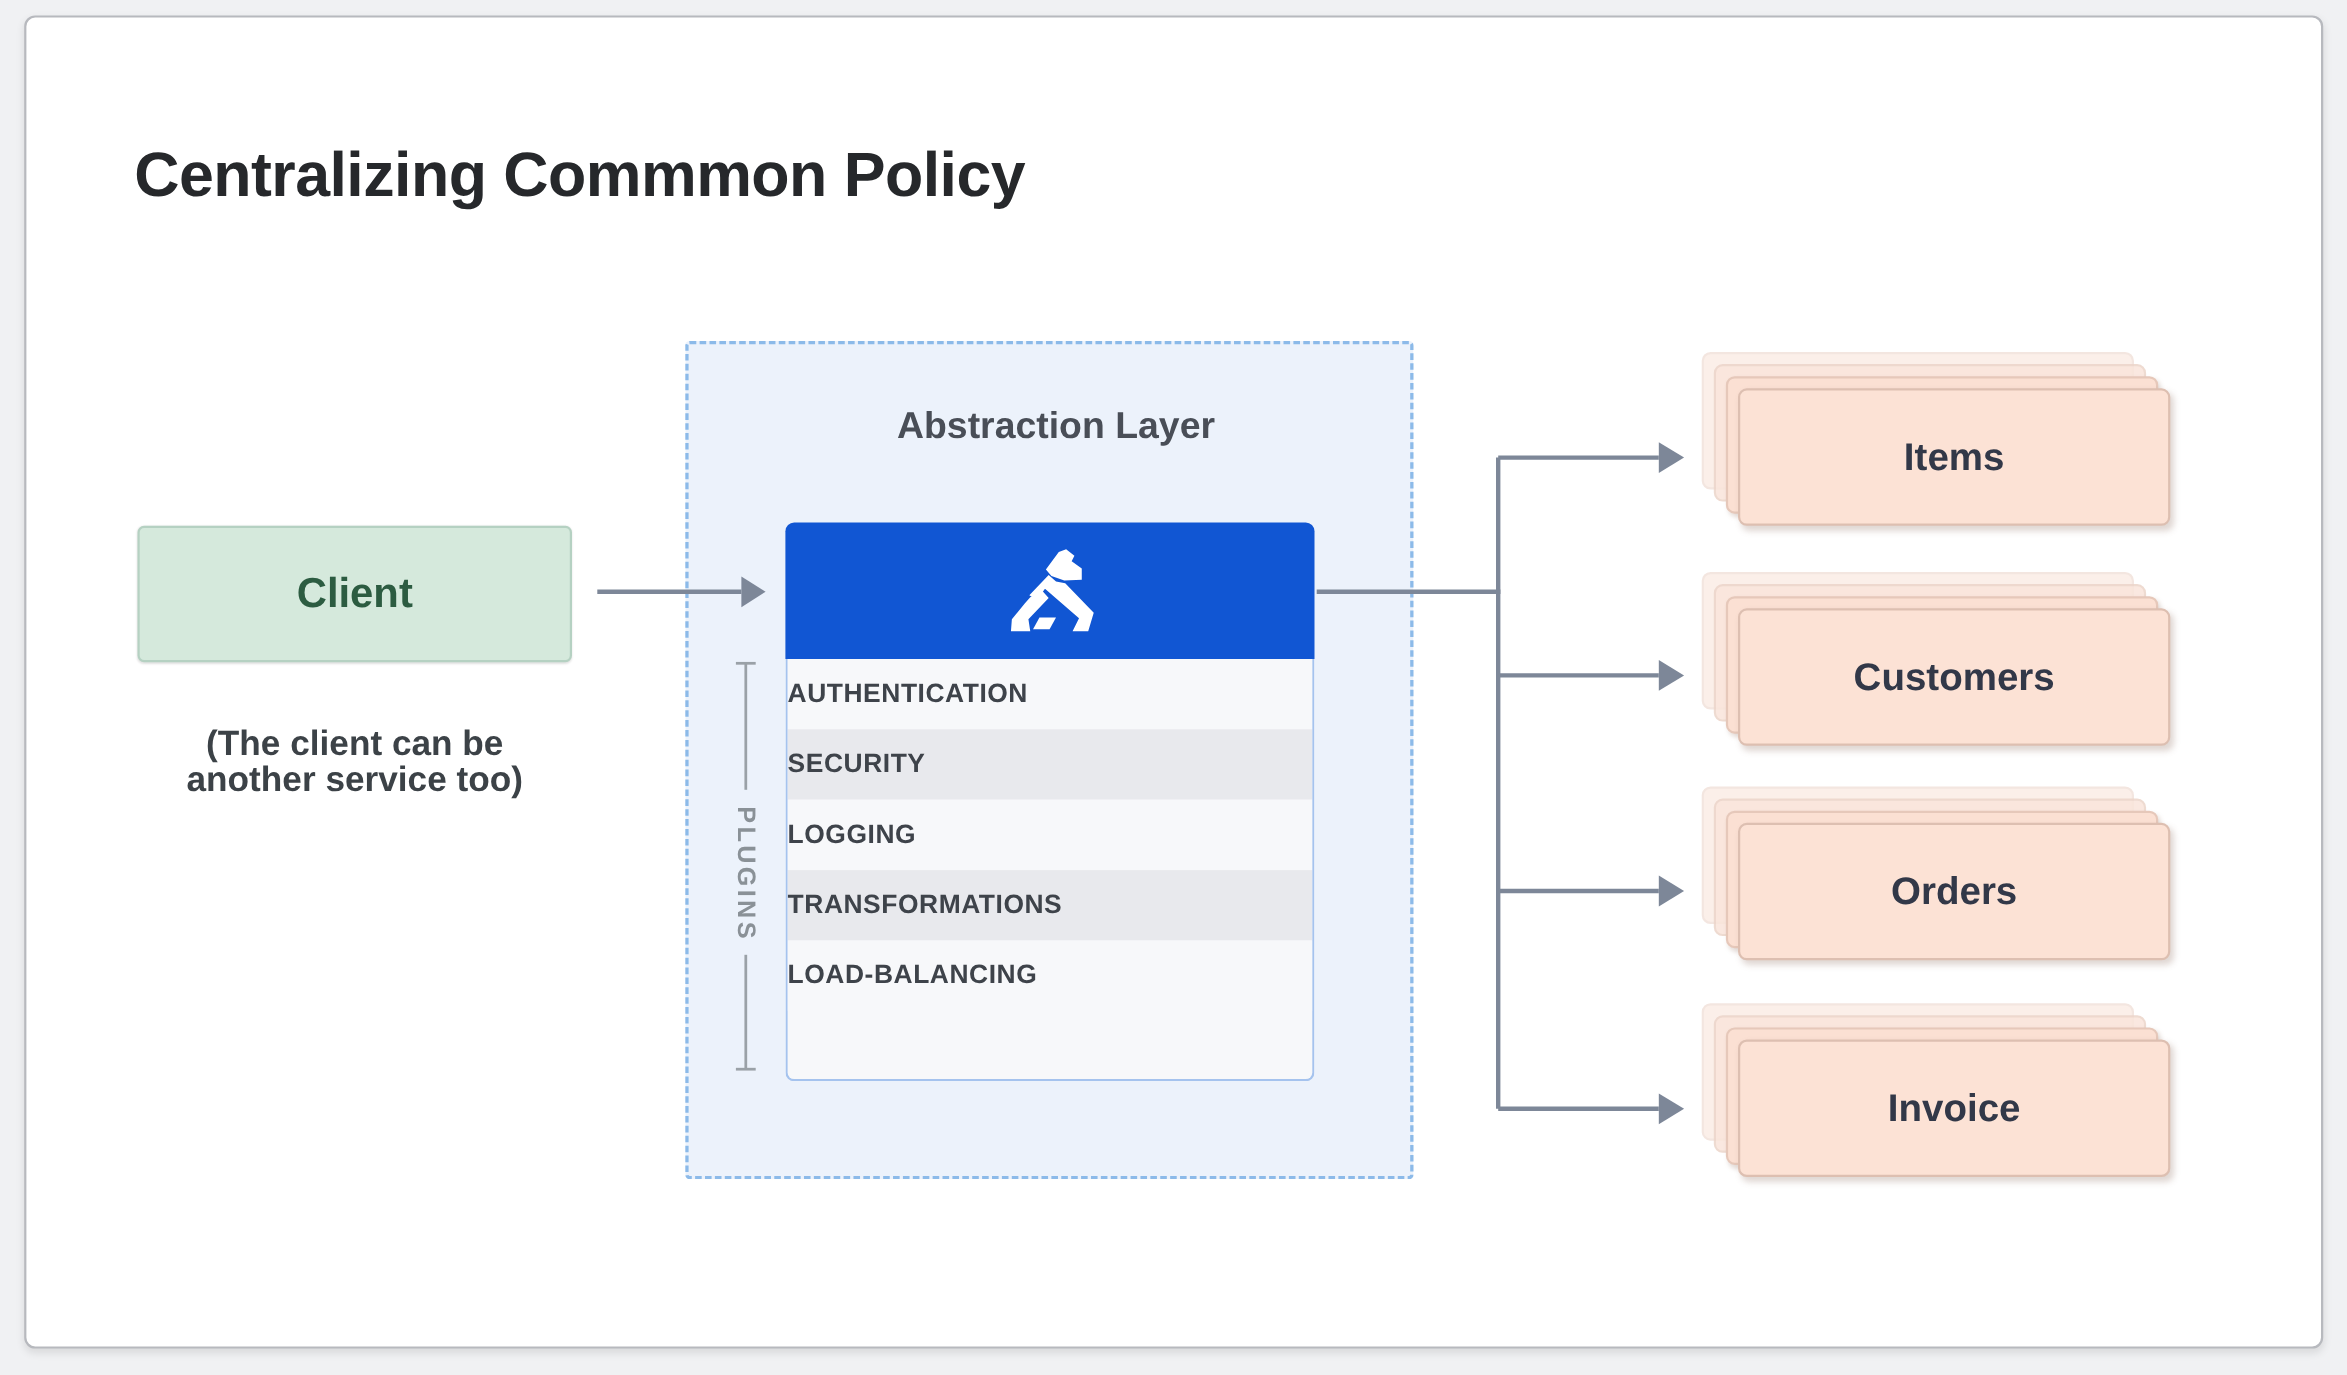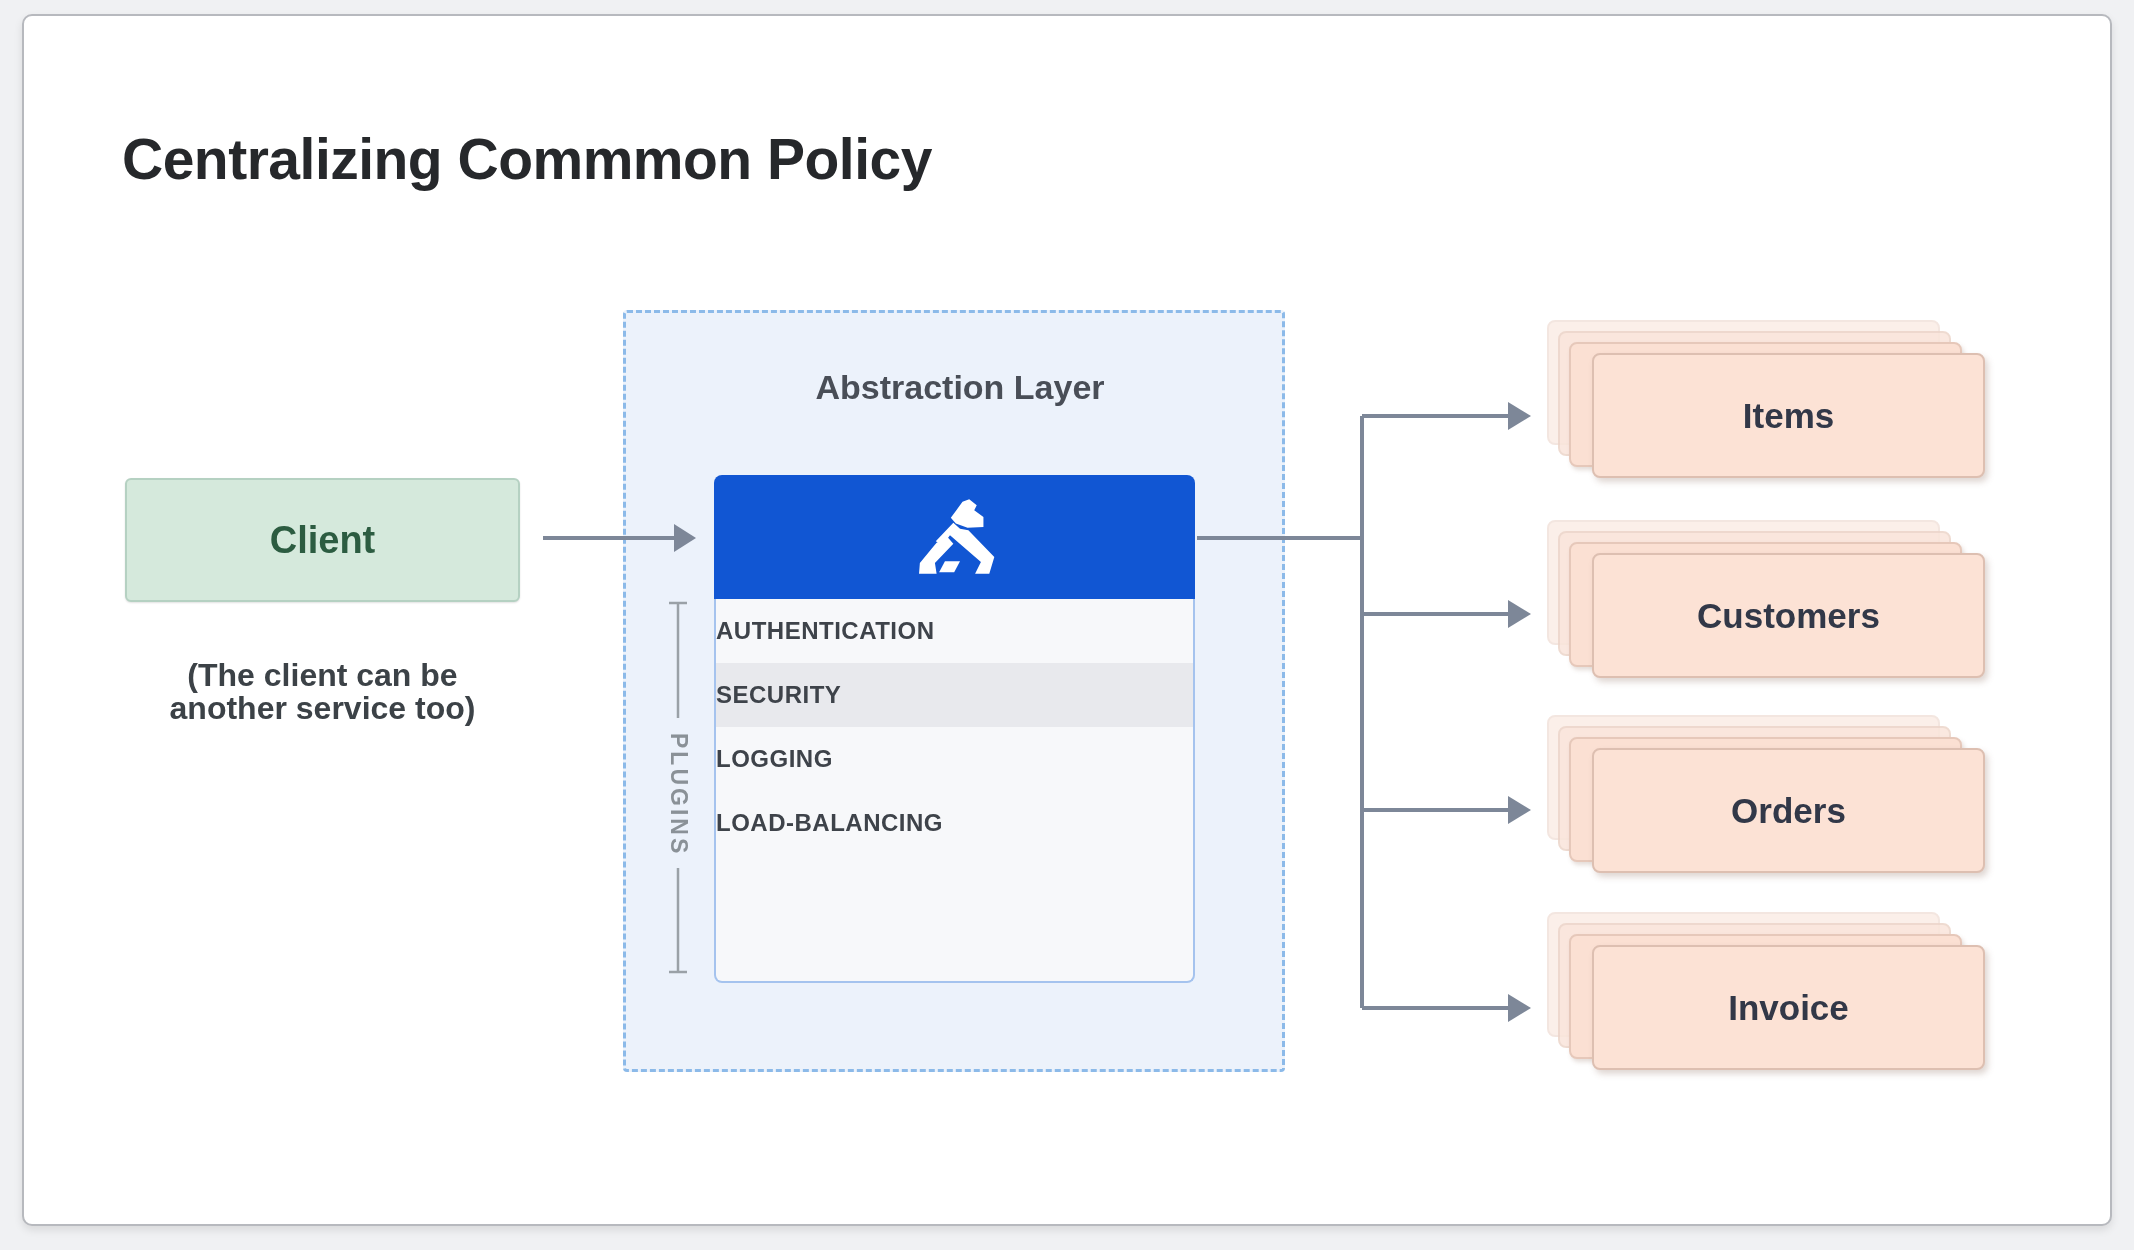--- a/index.html
+++ b/index.html
@@ -76,21 +76,21 @@
   .stack-1 { left:1580px; top:553px; }
   .stack-2 { left:1580px; top:748px; }
   .stack-3 { left:1580px; top:945px; }
   .card, .ghost {
     position:absolute; width:393px; height:125px; border-radius:8px;
   }
   .ghost.g1 { left:-33px; top:-33px; background:#faeae2; border:2px solid #f0ded6; opacity:.75; }
   .ghost.g2 { left:-22px; top:-22px; background:#fae5db; border:2px solid #ecd5ca; opacity:.85; }
   .ghost.g3 { left:-11px; top:-11px; background:#fbe0d3; border:2px solid #e6c8ba; box-shadow:2px 3px 4px rgba(150,120,105,.25); }
   .card {
-    left:12px; top:0; background:#fce2d5; border:2px solid #ddbfb1;
+    left:0; top:0; background:#fce2d5; border:2px solid #ddbfb1;
     display:flex; align-items:center; justify-content:center;
     box-shadow:3px 4px 6px rgba(150,120,105,.30);
   }
   .card span { font-size:35px; font-weight:600; color:#323848; }
 </style>
 </head>
 <body>
 
 <div class="canvas"></div>
 
@@ -119,20 +119,21 @@
 
       <polygon points="43,79 61,79 54,92 36,92"></polygon>
     </g>
   </svg>
 </div>
 
 <div class="plugin-list">
   <div class="plugin-row">AUTHENTICATION</div>
   <div class="plugin-row alt">SECURITY</div>
   <div class="plugin-row">LOGGING</div>
+  <div class="plugin-row alt">TRANSFORMATIONS</div>
   <div class="plugin-row">LOAD-BALANCING</div>
 </div>
 
 <div class="plugins-label">PLUGINS</div>
 
 <svg class="overlay">
   <g stroke="#9aa1a7" stroke-width="2.5" fill="none">
     <path d="M678 603 L678 718"></path>
     <path d="M678 868 L678 972"></path>
     <path d="M669 603 L687 603"></path>

